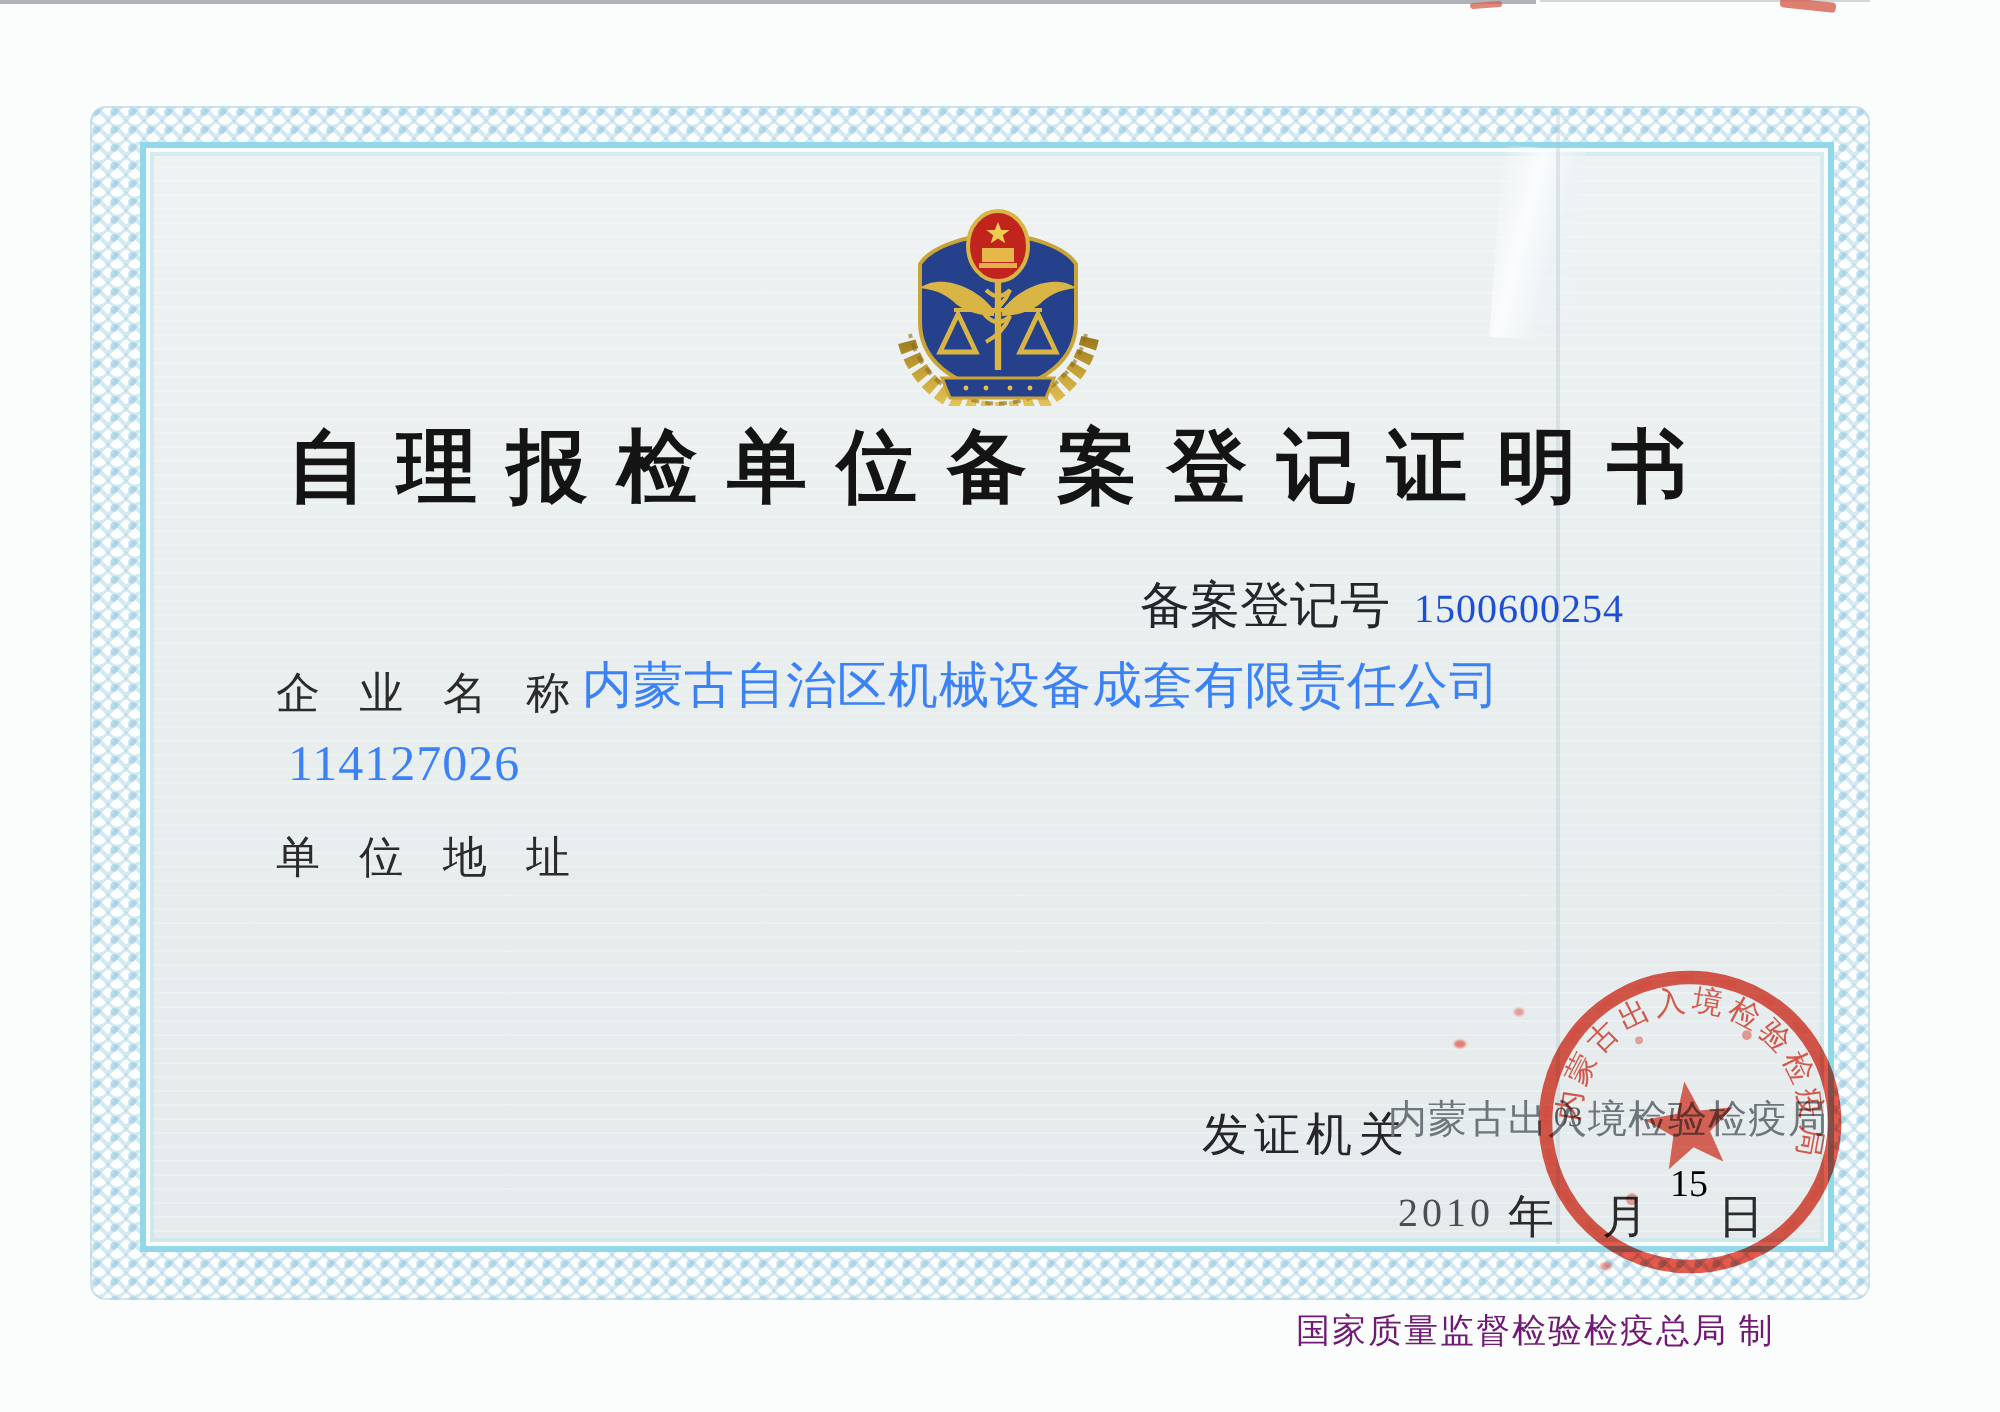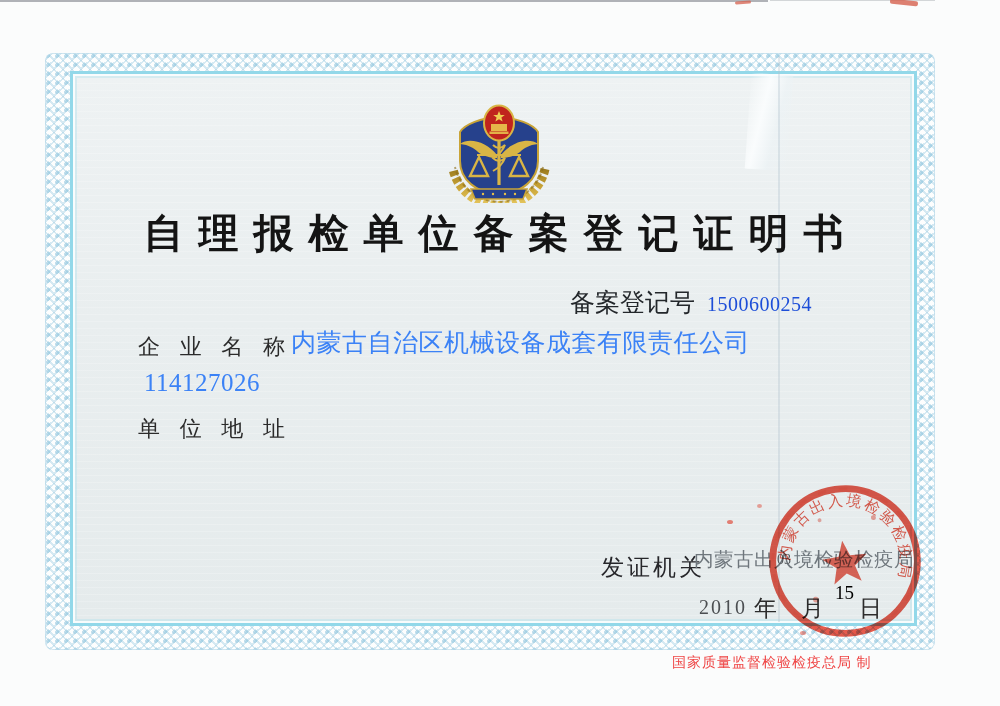--- a/index.html
+++ b/index.html
@@ -79,21 +79,21 @@
   .d-month{position:absolute;left:777px;top:552px;font-size:14px;color:#54575a;font-family:"Liberation Serif", serif;}
   .d-mu{position:absolute;left:801px;top:593px;font-size:23px;color:#2b2b2b;}
   .d-day{position:absolute;left:821px;top:582px;font-size:19px;color:#000000;font-family:"Liberation Serif", serif;margin-left:14px;}
   .d-du{position:absolute;left:859px;top:593px;font-size:23px;color:#2b2b2b;}
 
   .seal{
     position:absolute;left:762px;top:478px;width:166px;height:166px;
     transform:rotate(-8deg);opacity:.9;mix-blend-mode:multiply;
   }
 
-  .footer{position:absolute;left:672px;top:654px;font-size:14px;color:#ef4444;letter-spacing:1px;white-space:nowrap;}
+  .footer{position:absolute;left:648px;top:654px;font-size:17px;color:#701a75;letter-spacing:1px;white-space:nowrap;}
 </style>
 </head>
 <body>
 
 <div class="page">
 
   <div class="scan-topline"></div>
   <div class="scan-topline2"></div>
   <div class="red-mark-a"></div>
   <div class="red-mark-b"></div>

